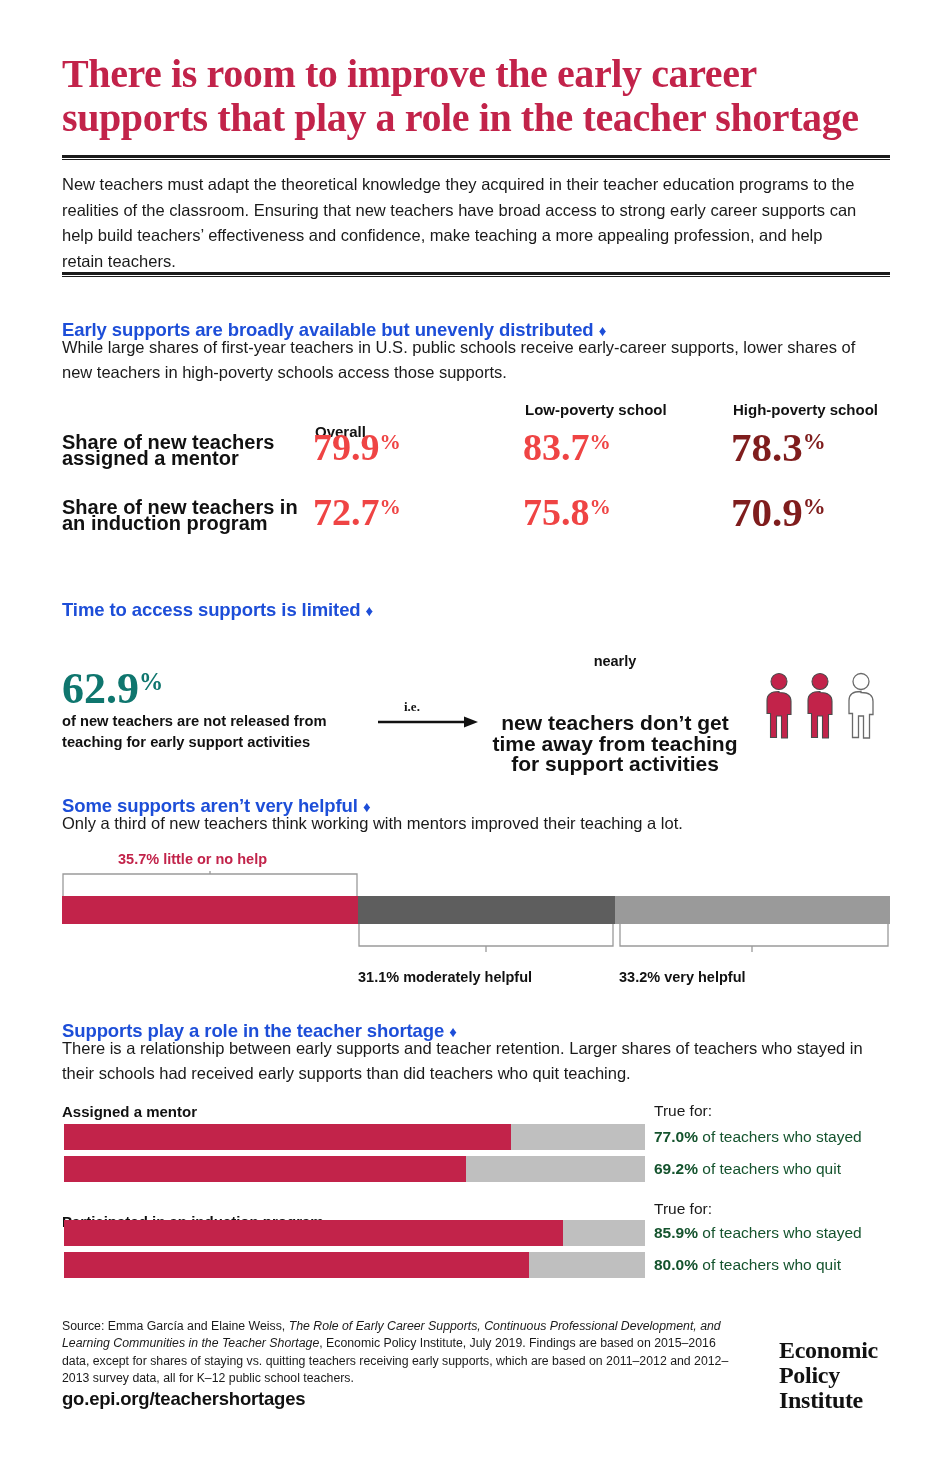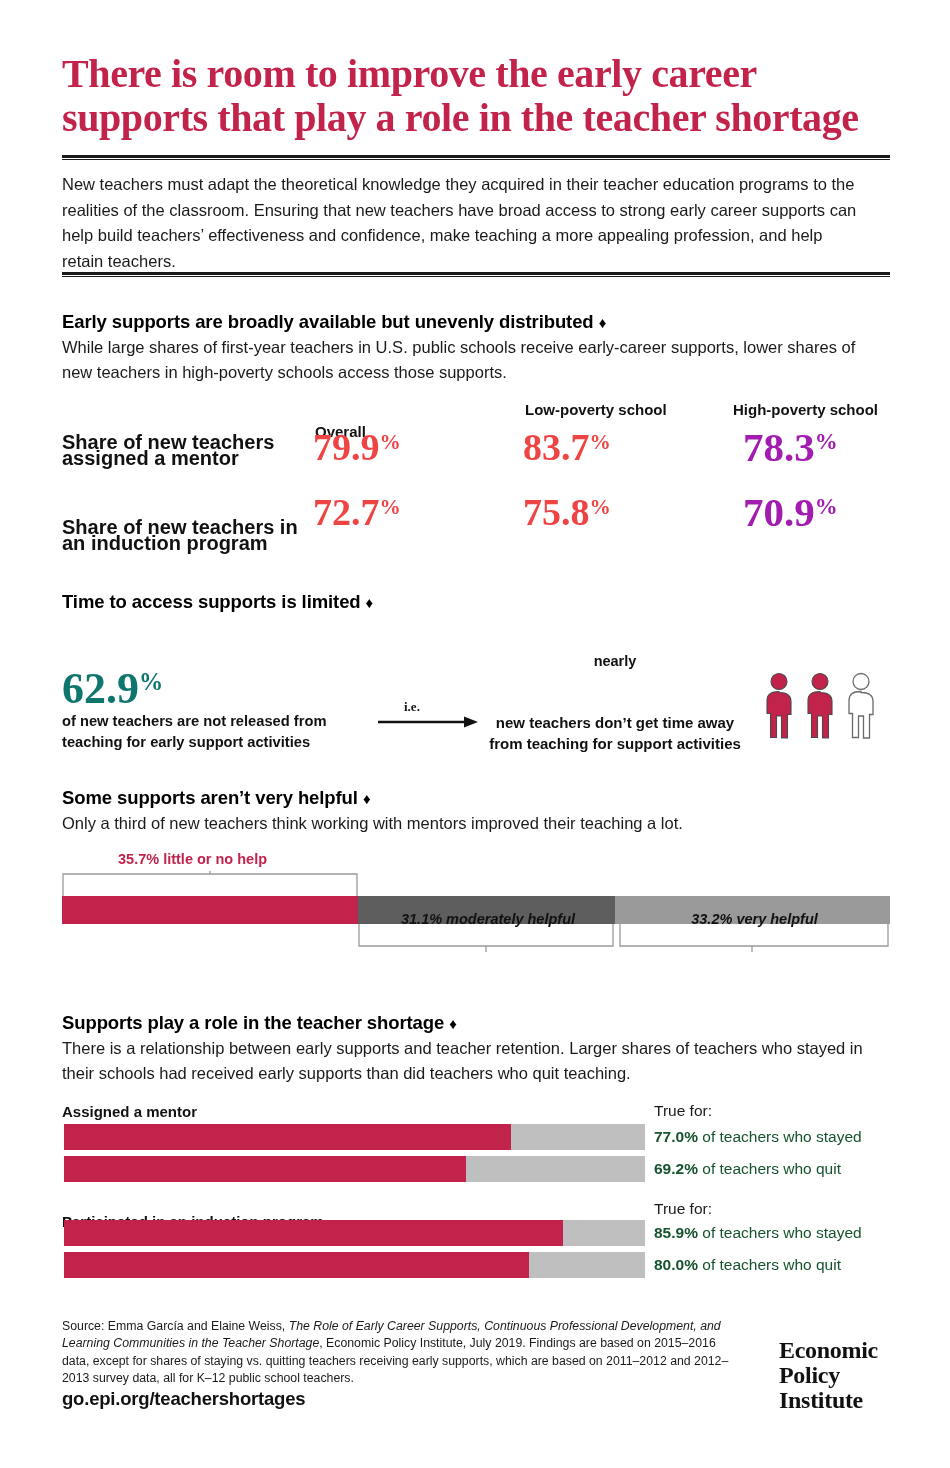--- a/index.html
+++ b/index.html
@@ -34,21 +34,21 @@
   #rule-bottom { top:272px; }
 
   .intro {
     position:absolute; left:62px; top:172px; width:800px;
     font-size:16.5px; line-height:25.5px; color:#1a1a1a;
   }
 
   
   .sec-head {
     position:absolute; font-weight:bold; font-size:18.5px;
-    color:#000000; letter-spacing:-0.1px;
+    color:#1d4ed8; letter-spacing:-0.1px;margin-top:8px;
   }
   .sec-head .dia { font-size:15px; }
   .sec-sub {
     position:absolute; font-size:16.5px; line-height:24.5px; color:#1a1a1a;
   }
 
   
   .col-head {
     position:absolute; font-weight:bold; font-size:15px; color:#111;
   }
@@ -56,21 +56,21 @@
     position:absolute; font-weight:bold; font-size:20px; line-height:16px; color:#111;
   }
   .bignum {
     position:absolute;
     font-family:"Liberation Serif", serif;
     font-weight:bold;
     white-space:nowrap;
   }
   .bignum .pct { font-size:0.56em; vertical-align:0.52em; }
   .n-gray { color:#ef4444; }
-  .n-red  { color:#a21caf;margin-left:12px; }
+  .n-red  { color:#7f1d1d; }
 
   
   .stat629 {
     position:absolute; left:62px; top:663px;
     font-family:"Liberation Serif", serif; font-weight:bold;
     font-size:44px; color:#0f766e; white-space:nowrap;
   }
   .stat629 .pct { font-size:0.55em; vertical-align:0.55em; }
   .stat629cap {
     position:absolute; left:62px; top:711px; width:320px;
@@ -80,21 +80,21 @@
     position:absolute; top:653px; left:487px; width:256px; text-align:center;
     font-weight:bold; font-size:14.5px; color:#111;
   }
   .twoin3 {
     position:absolute; top:669px; left:487px; width:256px; text-align:center;
     font-family:"Liberation Serif", serif; font-weight:bold; font-size:40px;
     color:#c2234a; line-height:44px;
   }
   .twoin3cap {
     position:absolute; top:713px; left:480px; width:270px; text-align:center;
-    font-weight:bold; font-size:15px; line-height:20.5px; color:#111;
+    font-weight:bold; font-size:21px; line-height:20.5px; color:#111;
   }
   .ie-label {
     position:absolute; left:404px; top:699px;
     font-family:"Liberation Serif", serif; font-weight:bold; font-size:13px; color:#111;
   }
   .arrow-wrap { position:absolute; left:378px; top:714px; width:100px; height:12px; }
 
   .people { position:absolute; left:760px; top:672px; width:130px; height:68px; }
 
   
@@ -102,22 +102,22 @@
   .sbar-seg { position:absolute; top:0; height:28px; }
   .seg-red  { background:#c2234a; }
   .seg-dark { background:#5e5e5e; }
   .seg-mid  { background:#9a9a9a; }
 
   .lbl-red {
     position:absolute; left:118px; top:851px;
     font-weight:bold; font-size:14.5px; color:#c2234a; white-space:nowrap;
   }
   .lbl-dark {
-    position:absolute; top:911px; font-weight:bold; font-size:14.5px; color:#111;
-    text-align:center; white-space:nowrap;font-style:italic;
+    position:absolute; top:969px; font-weight:bold; font-size:14.5px; color:#111;
+    text-align:left; white-space:nowrap;
   }
   .bracket { position:absolute; }
 
   
   .group-title {
     position:absolute; font-weight:bold; font-size:15px; color:#111;
   }
   .truefor {
     position:absolute; font-size:15.5px; color:#1a1a1a;
   }
@@ -170,21 +170,21 @@
   <div class="bignum n-gray" style="left:313px; top:425px; font-size:38px;">
     <span>79.9</span><span class="pct">%</span>
   </div>
   <div class="bignum n-gray" style="left:523px; top:425px; font-size:38px;">
     <span>83.7</span><span class="pct">%</span>
   </div>
   <div class="bignum n-red" style="left:731px; top:423px; font-size:41px;">
     <span>78.3</span><span class="pct">%</span>
   </div>
 
-  <div class="row-label" style="left:62px; top:499px; width:240px;margin-top:20px;">Share of new teachers in an induction program</div>
+  <div class="row-label" style="left:62px; top:499px; width:240px;">Share of new teachers in an induction program</div>
   <div class="bignum n-gray" style="left:313px; top:490px; font-size:38px;">
     <span>72.7</span><span class="pct">%</span>
   </div>
   <div class="bignum n-gray" style="left:523px; top:490px; font-size:38px;">
     <span>75.8</span><span class="pct">%</span>
   </div>
   <div class="bignum n-red" style="left:731px; top:488px; font-size:41px;">
     <span>70.9</span><span class="pct">%</span>
   </div>
 

